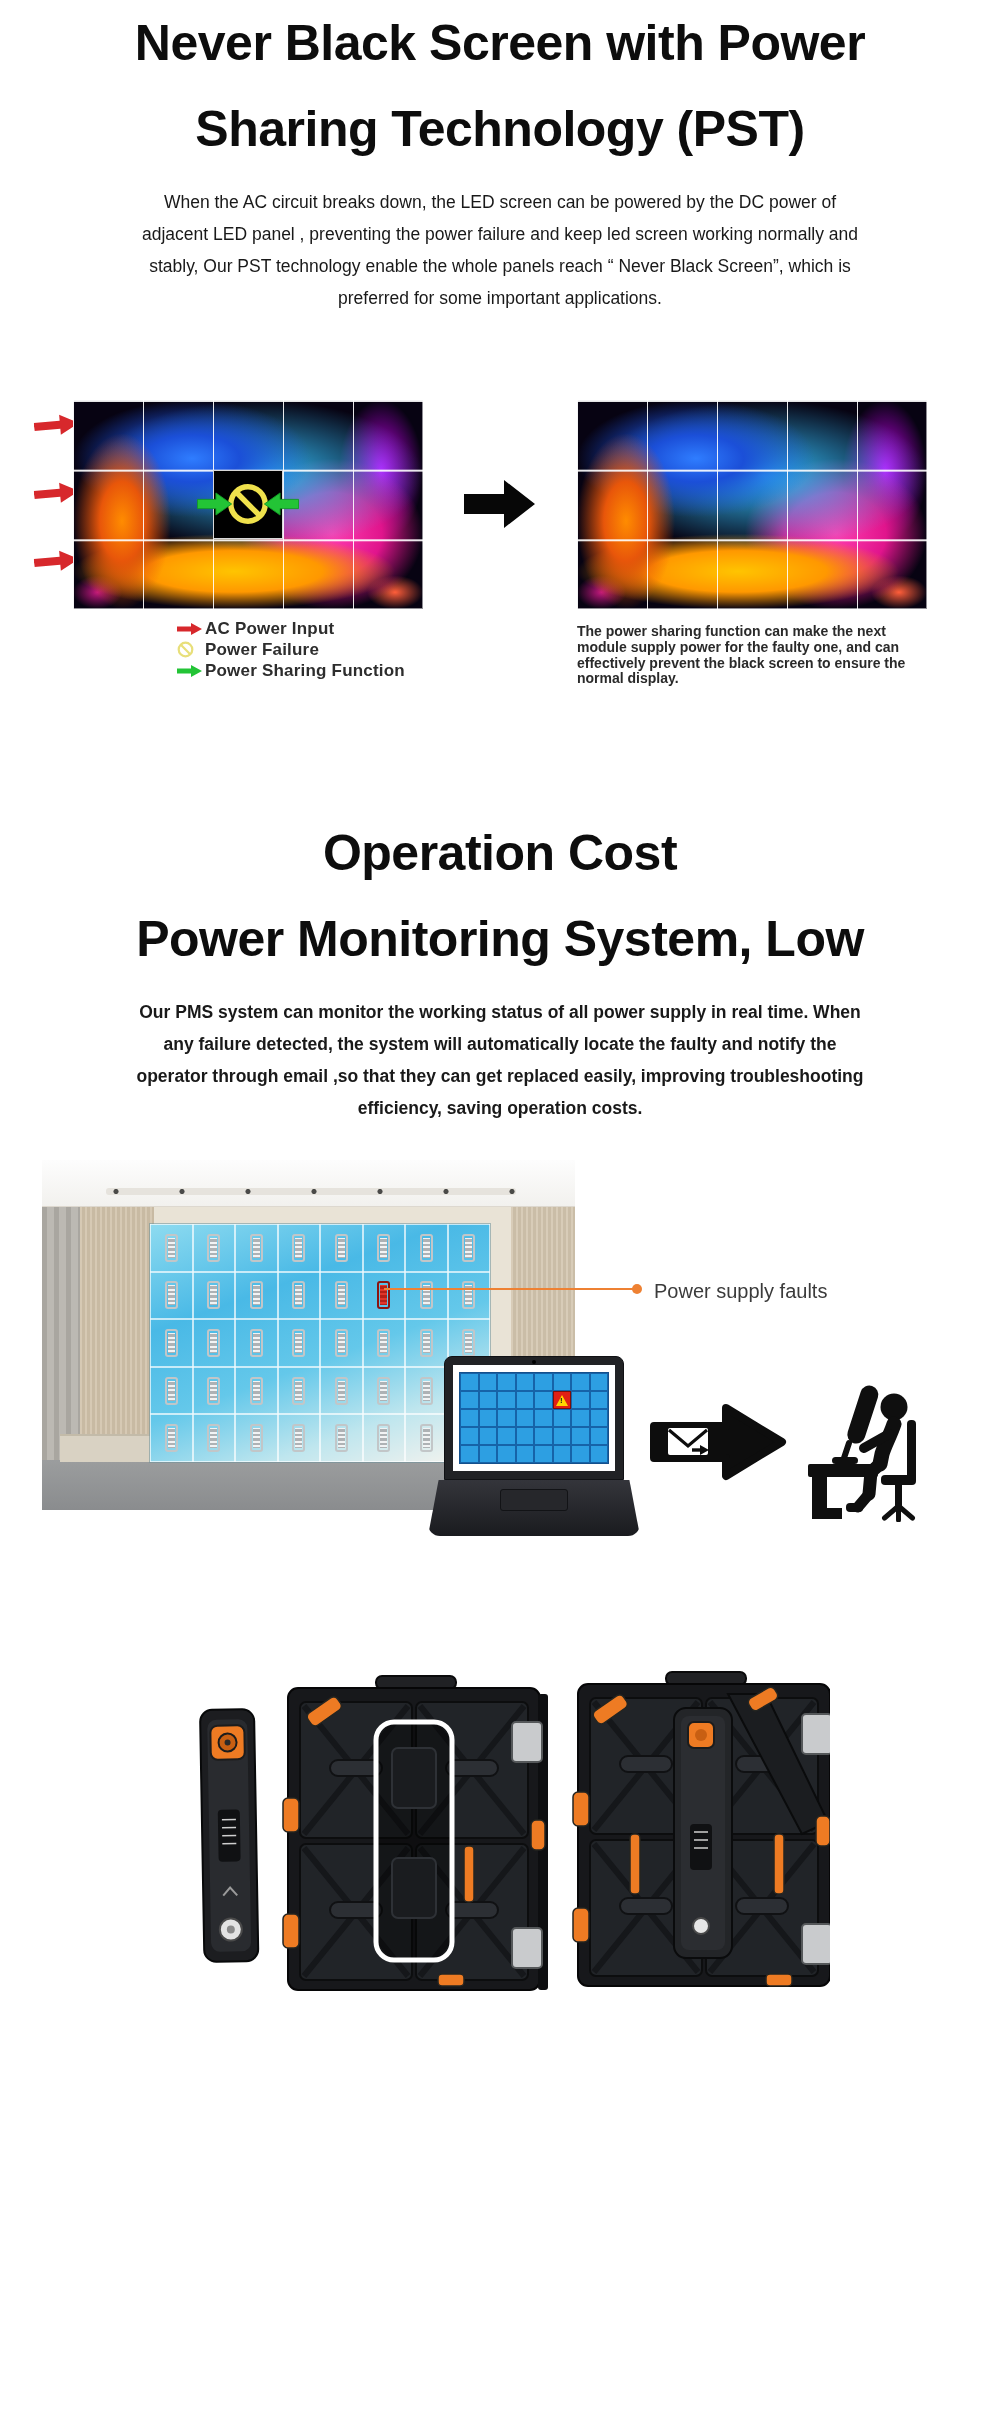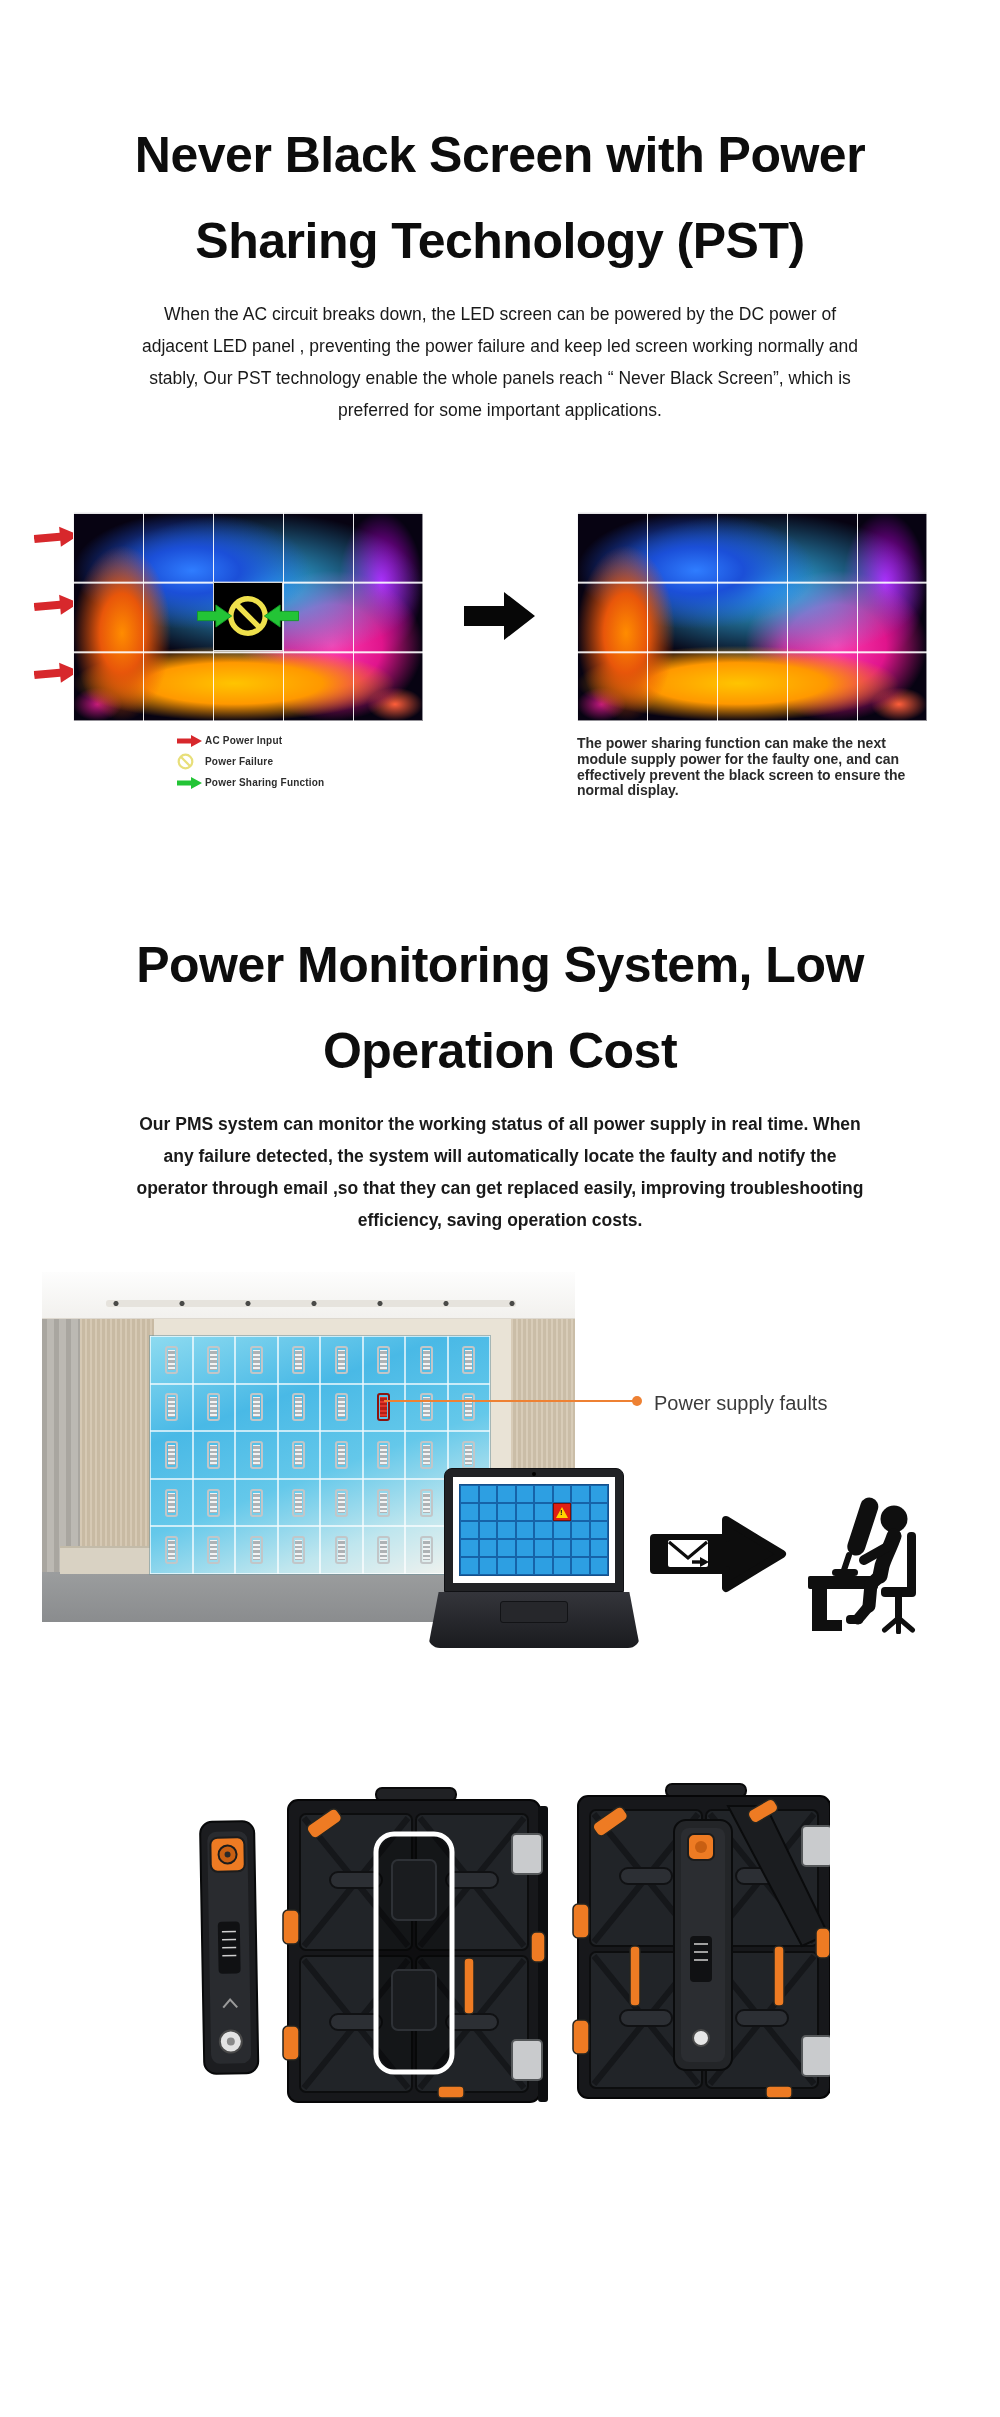--- a/index.html
+++ b/index.html
@@ -4,21 +4,21 @@
 <style>
   html,body{margin:0;padding:0;background:#ffffff;}
   body{width:1000px;height:2417px;position:relative;font-family:"Liberation Sans",sans-serif;color:#1c1c1c;overflow:hidden;}
   .sec{position:relative;}
   .title{margin:0;text-align:center;font-weight:700;color:#0d0d0d;font-size:50px;line-height:86px;letter-spacing:-0.5px;}
   .title .tl{display:block;}
   .para{margin:14px auto 0;text-align:center;font-size:17.5px;line-height:32px;color:#191919;}
   .p-pst{max-width:740px;}
   .p-pms{max-width:745px;font-weight:bold;}
   .p-mod{max-width:815px;line-height:33px;margin-top:6px;}
-  .sec-pst{padding-top:112px;}
+  .sec-pst{}
   .sec-pms{margin-top:0;}
   .sec-pms .title{margin-top:112px;}
   .sec-mod .title{margin-top:110px;}
 
   
   .fig1{position:relative;height:306px;margin-top:78px;}
   .splash{position:absolute;top:8px;width:350px;height:209px;background-color:#070312;
     background-image:
       radial-gradient(closest-side at 14% 58%, #ff8c00 0%, #e8560a 45%, rgba(230,80,10,0) 100%),
       radial-gradient(closest-side at 34% 28%, #2f7dff 0%, #1b4fd8 40%, rgba(27,79,216,0) 100%),
@@ -39,21 +39,21 @@
     display:flex;align-items:center;justify-content:center;}
   .ga{position:absolute;top:50%;transform:translateY(-50%);}
   .ga-l{left:-17px;}
   .ga-r{right:-17px;transform:translateY(-50%) scaleX(-1);}
   .ac-arrow{position:absolute;left:34px;transform:rotate(-5deg);}
   .a1{top:20px;} .a2{top:88px;} .a3{top:156px;}
   .big-arrow{position:absolute;left:464px;top:86px;}
   .legend{position:absolute;left:177px;top:228px;list-style:none;margin:0;padding:0;}
   .legend li{display:flex;align-items:center;height:17px;margin-bottom:4px;}
   .legend .lic{width:28px;display:flex;align-items:center;}
-  .legend .ltx{font-size:10px;font-weight:700;color:#2d2d2d;letter-spacing:.2px;}
+  .legend .ltx{font-size:17px;font-weight:700;color:#2d2d2d;letter-spacing:.2px;}
   .caption{position:absolute;left:577px;top:232px;width:346px;margin:0;font-size:14px;line-height:15.8px;font-weight:700;color:#2a2a2a;}
 
   
   .fig2{position:relative;height:400px;margin-top:36px;}
   .room{position:absolute;left:42px;top:0;width:533px;height:350px;background:#e9e3d6;overflow:hidden;}
   .ceiling{position:absolute;top:0;left:0;right:0;height:46px;background:linear-gradient(#fdfdfd,#f2f1ee);border-bottom:1px solid #ddd8cf;}
   .ceil-slot{position:absolute;top:28px;left:64px;width:410px;height:7px;background:#e6e3dd;border-radius:3px;
     background-image:radial-gradient(circle at 10px 3.5px, #4a4a48 2.2px, transparent 2.9px);background-size:66px 7px;}
   .curtain{position:absolute;top:46px;left:0;width:38px;bottom:50px;background:repeating-linear-gradient(90deg,#a9a6a0 0 5px,#bcb9b3 5px 12px);}
   .slats-left{position:absolute;top:46px;left:38px;width:74px;bottom:50px;background:repeating-linear-gradient(90deg,#d6c9b4 0 2px,#c8baa3 2px 5px);}
@@ -173,22 +173,22 @@
           <span class="ltx">Power Sharing Function</span>
         </li>
       </ul>
 
       <p class="caption">The power sharing function can make the next module supply power for the faulty one, and can effectively prevent the black screen to ensure the normal display.</p>
     </div>
   </section>
 
   <section class="sec sec-pms">
     <h1 class="title">
+      <span class="tl">Operation Cost</span>
       <span class="tl">Power Monitoring System, Low</span>
-      <span class="tl">Operation Cost</span>
     </h1>
     <p class="para p-pms">Our PMS system can monitor the working status of  all power supply in real time. When any failure detected, the system will automatically locate the faulty and notify the operator through email ,so that they can get replaced easily, improving troubleshooting efficiency, saving operation costs.</p>
 
     <div class="fig2">
       <div class="room">
         <div class="curtain"></div>
         <div class="slats-left"></div>
         <div class="slats-right"></div>
         <div class="ceiling">
             <div class="ceil-slot"></div>

